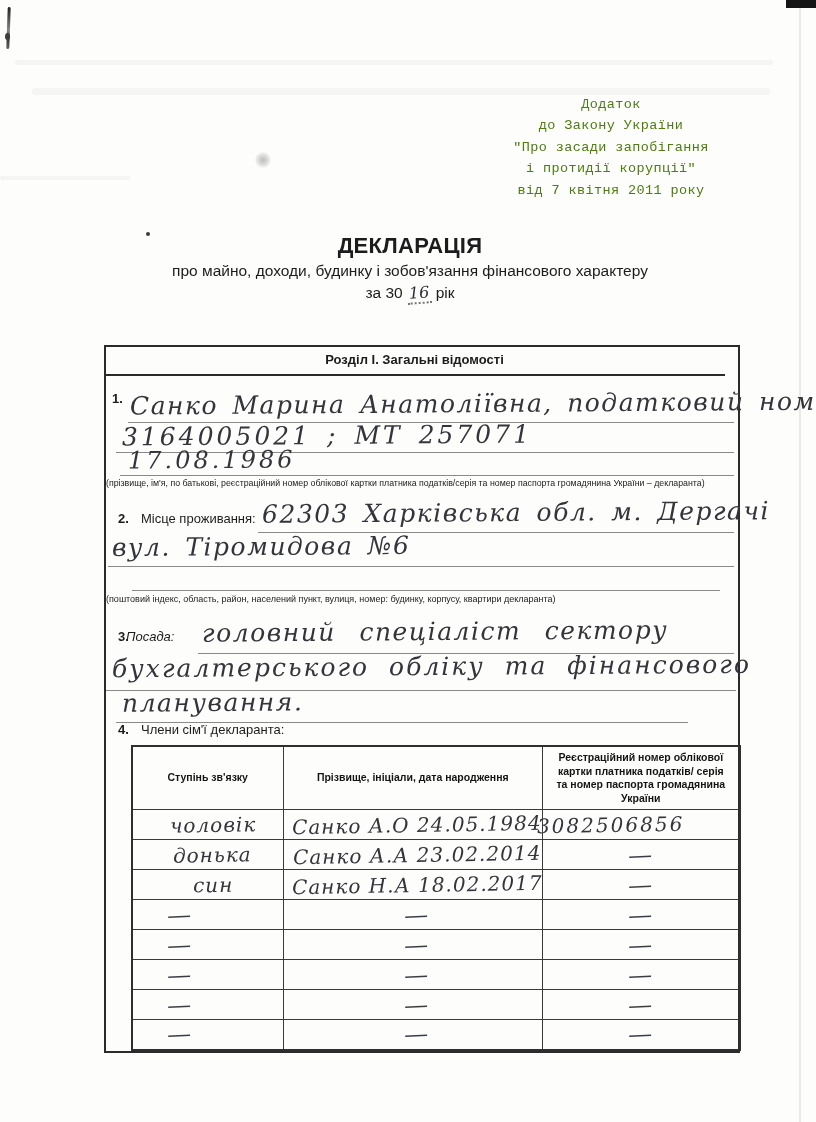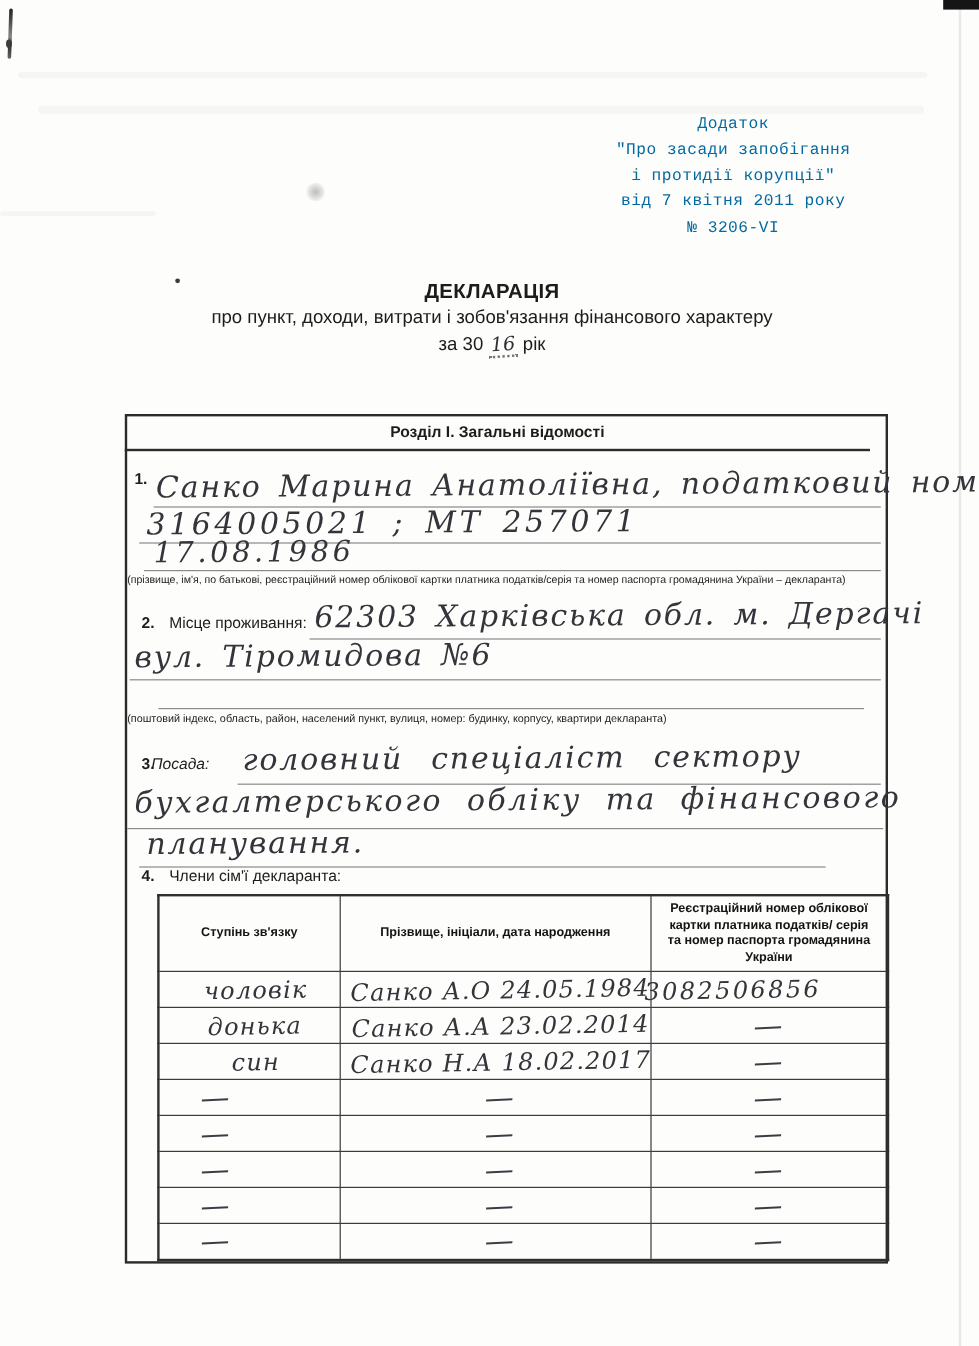--- a/index.html
+++ b/index.html
@@ -18,24 +18,24 @@
     background:linear-gradient(#222 0%,#555 30%,#888 55%,#333 75%,#666 100%);
     transform:rotate(2deg);border-radius:2px;}
   .pen-blob{position:absolute;left:5px;top:33px;width:5px;height:7px;background:#3d3d3d;border-radius:50%;}
   .smudge{position:absolute;left:255px;top:152px;width:16px;height:16px;border-radius:50%;
     background:radial-gradient(circle,rgba(110,110,105,0.45) 0%,rgba(110,110,105,0.15) 55%,transparent 75%);
     filter:blur(0.6px);}
   .dot1{position:absolute;left:146px;top:232px;width:4px;height:4px;background:#3c3c3c;border-radius:50%;}
   
   .annex{position:absolute;left:428px;top:94px;width:366px;text-align:center;
     font-family:"Liberation Mono","DejaVu Sans Mono",monospace;
-    font-size:13.5px;line-height:21.4px;color:#0369a1;letter-spacing:0.4px;}
+    font-size:13.5px;line-height:21.4px;color:#4d7c0f;letter-spacing:0.4px;}
   
   .title-block{position:absolute;left:58px;top:233px;width:704px;text-align:center;}
-  .title-main{font-size:17px;font-weight:bold;letter-spacing:0.3px;}
+  .title-main{font-size:22px;font-weight:bold;letter-spacing:0.3px;}
   .title-sub{font-size:15.5px;margin-top:3px;}
   .title-year{font-size:15.5px;margin-top:3px;}
   .hw{font-family:"DejaVu Serif",serif;font-style:italic;color:#34353b;white-space:nowrap;}
   .year-hw{font-family:"DejaVu Serif",serif;font-style:italic;color:#2e2f35;
     font-size:16px;border-bottom:2px dotted #777;padding:0 2px;display:inline-block;transform:rotate(-4deg);}
   
   .form-box{position:absolute;left:104px;top:345px;width:632px;height:704px;border:2px solid #2b2b2b;background:transparent;}
   .box-heading{position:absolute;left:104px;top:345px;width:621px;height:29px;line-height:30px;
     text-align:center;font-weight:bold;font-size:13px;border-bottom:2px solid #2b2b2b;}
   .item-num{position:absolute;font-size:13px;font-weight:bold;}
@@ -70,29 +70,29 @@
 <div class="streak" style="left:0px;top:176px;width:130px;height:4px;"></div>
 <div class="paper-edge"></div>
 <div class="mark-topright"></div>
 <div class="pen-stroke"></div>
 <div class="pen-blob"></div>
 <div class="smudge"></div>
 <div class="dot1"></div>
 
 <div class="annex">
   <div>Додаток</div>
+  <div>до Закону України</div>
   <div>"Про засади запобігання</div>
   <div>і протидії корупції"</div>
   <div>від 7 квітня 2011 року</div>
-  <div>№ 3206-VI</div>
 </div>
 
 <div class="title-block">
   <div class="title-main">ДЕКЛАРАЦІЯ</div>
-  <div class="title-sub">про пункт, доходи, витрати і зобов'язання фінансового характеру</div>
+  <div class="title-sub">про майно, доходи, будинку і зобов'язання фінансового характеру</div>
   <div class="title-year">
     <span>за 30</span>
     <span class="year-hw">16</span>
     <span>рік</span>
   </div>
 </div>
 
 <div class="form-box"></div>
 <div class="box-heading">Розділ I. Загальні відомості</div>
 

